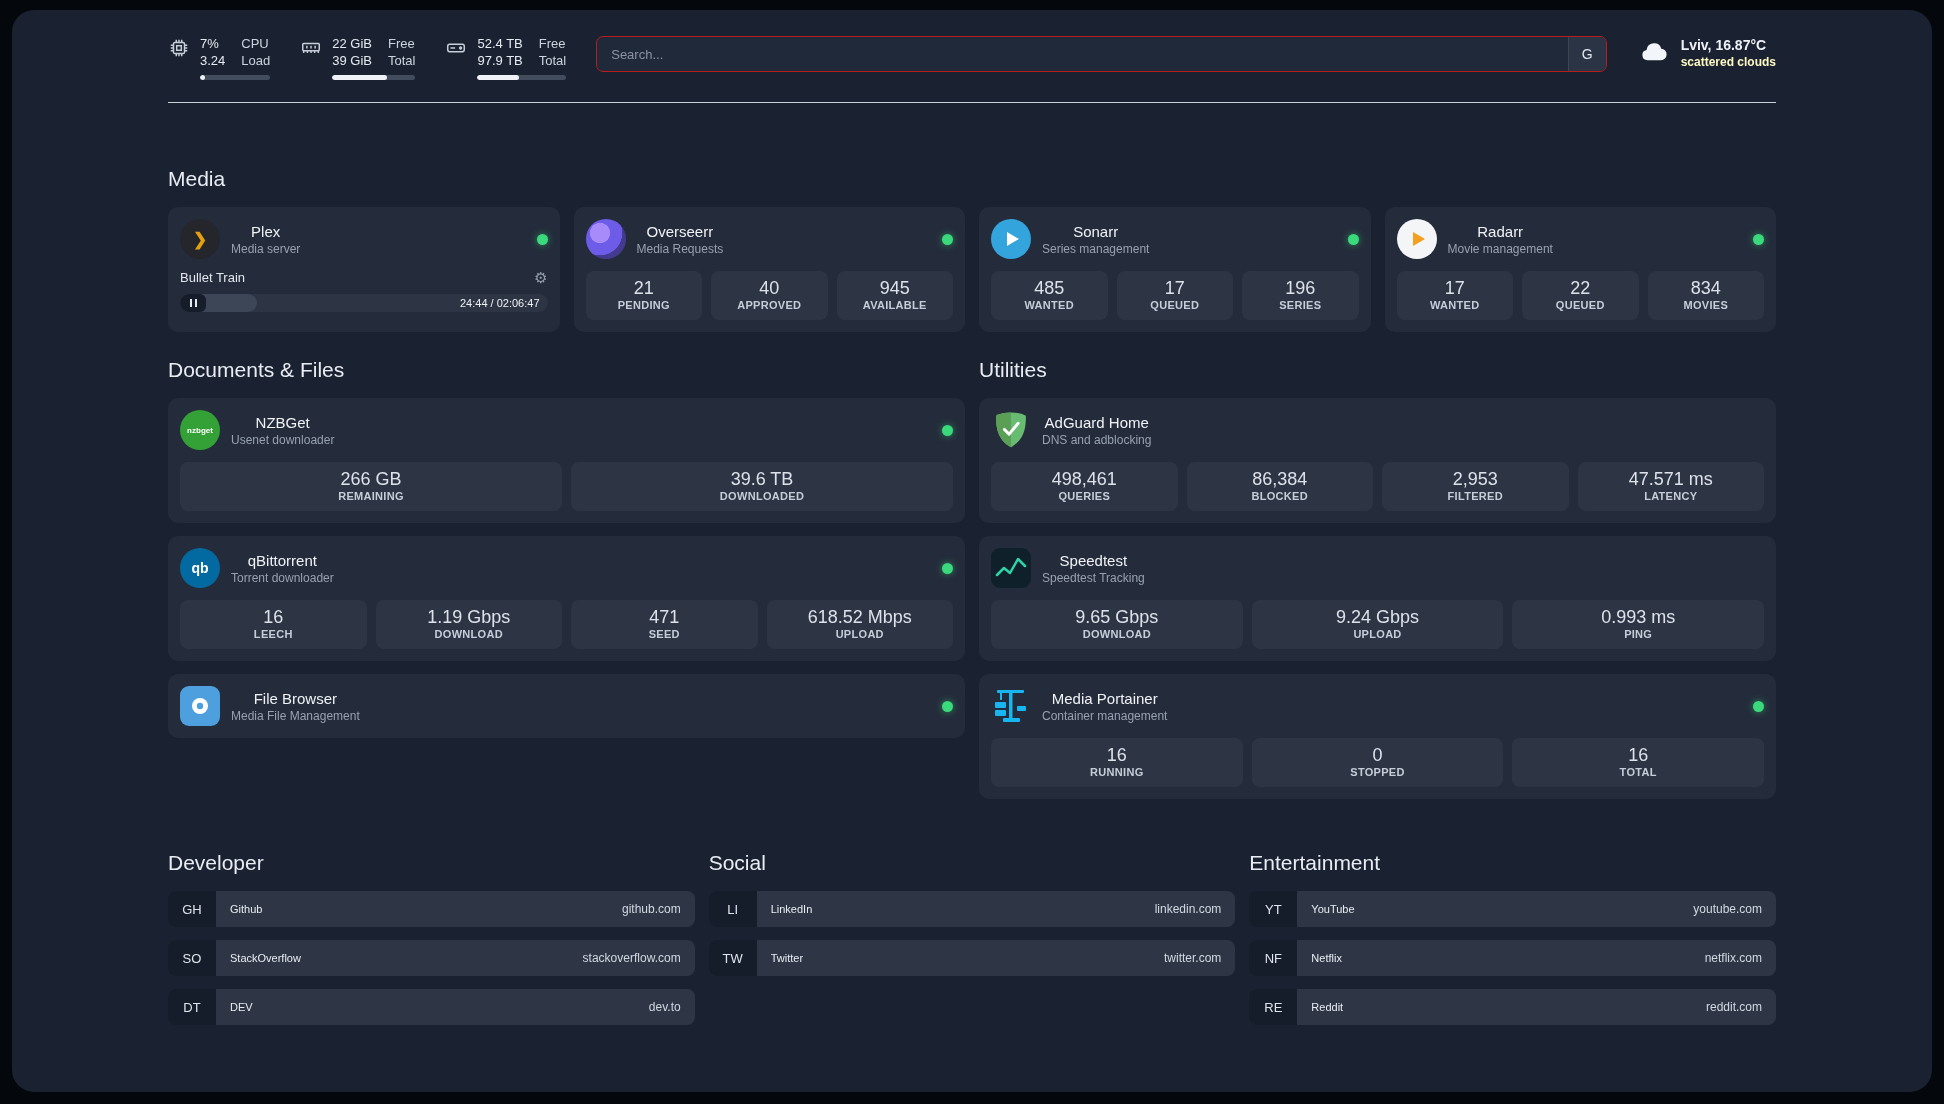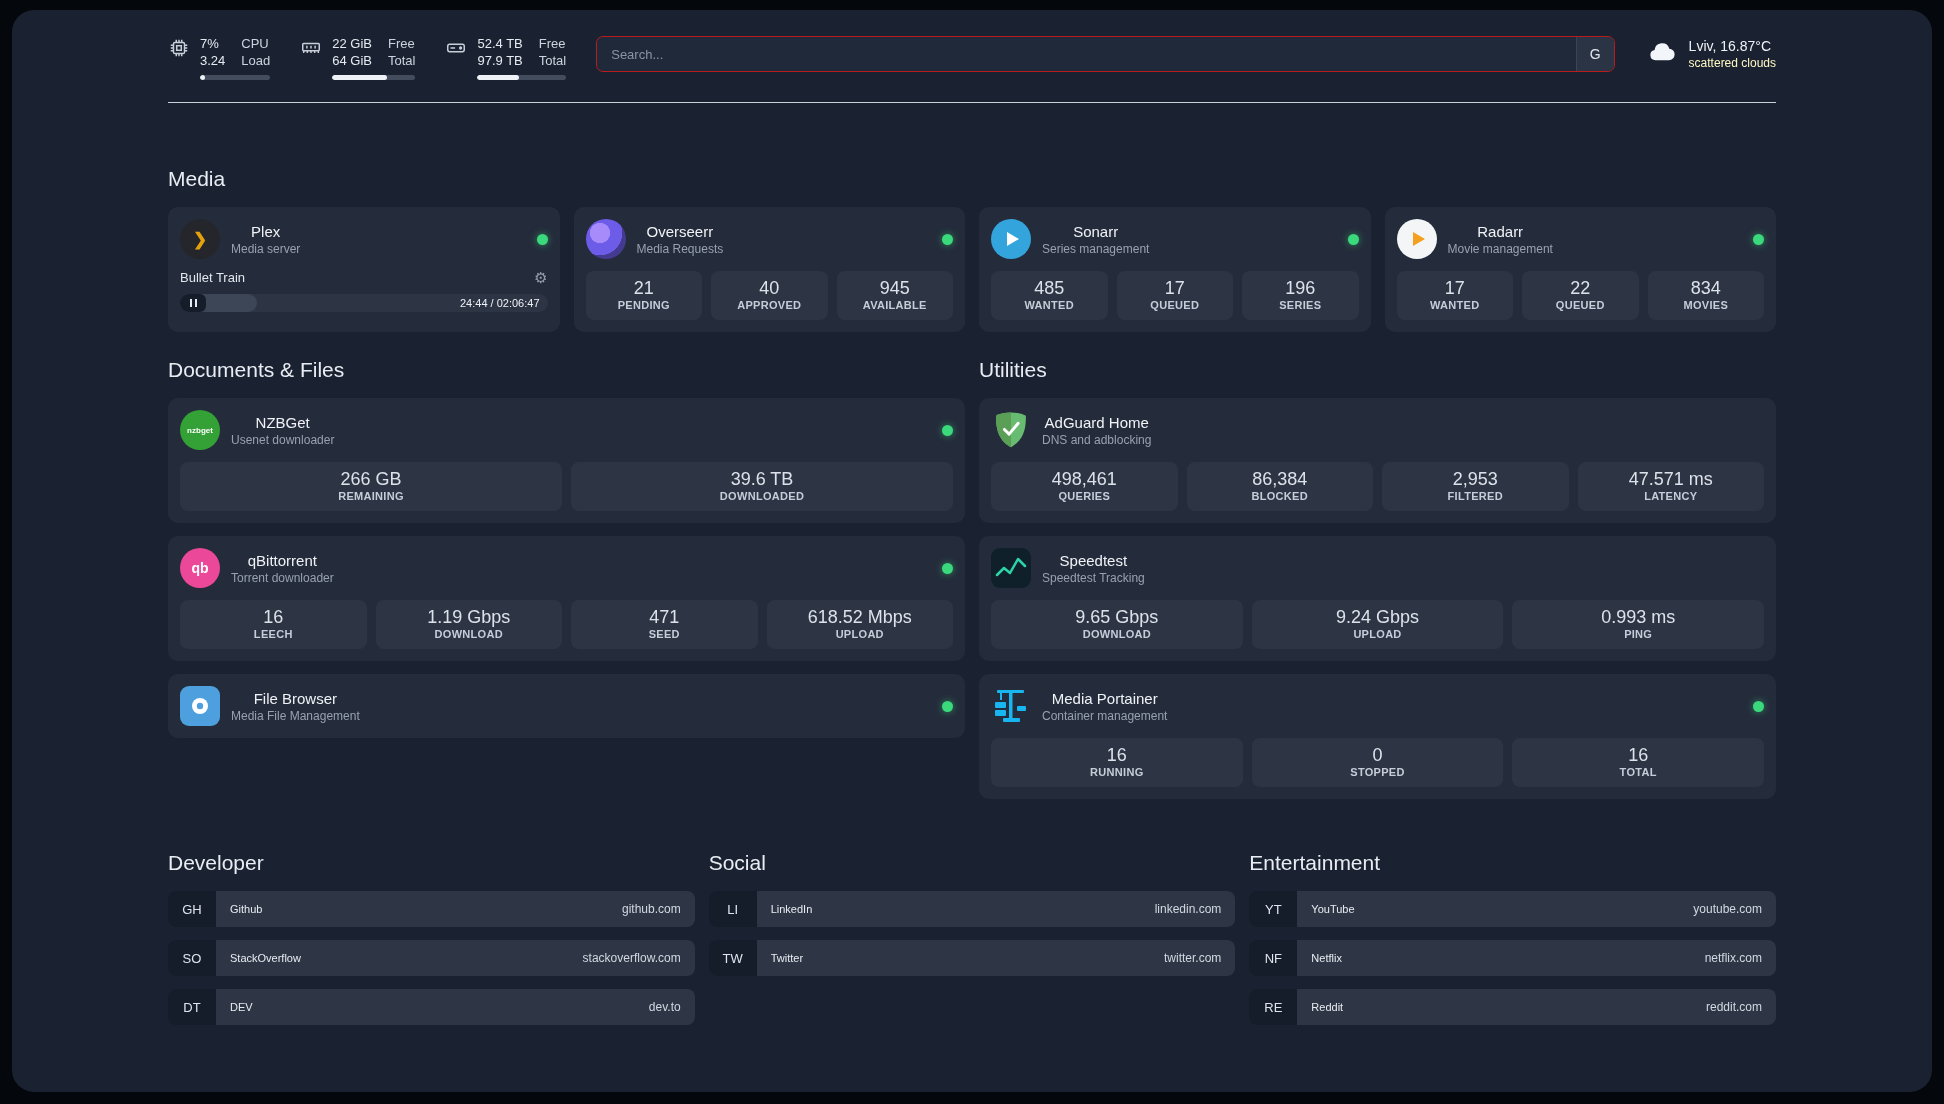--- a/index.html
+++ b/index.html
@@ -17,21 +17,21 @@
   .m-col span { font-size:13px; line-height:16px; color:#e6eaf1; white-space:nowrap; }
   .m-col.labels span { color:#ccd3de; }
   .m-bar { margin-top:6px; height:5px; width:100%; background:#434c5c; border-radius:3px; overflow:hidden; }
   .m-fill { height:100%; background:#eef1f6; border-radius:3px; }
 
   .search { flex:1; display:flex; height:36px; border:1px solid #b91c1c; border-radius:7px; background:#20293a; overflow:hidden; }
   .search-input { flex:1; background:transparent; border:none; outline:none; color:#e6eaf1; font-size:13px; padding:0 14px; font-family:"Liberation Sans", sans-serif; }
   .search-input::placeholder { color:#8b93a3; }
   .search-engine { width:38px; border:none; border-left:1px solid #3c4555; background:#2b3445; color:#e2e7ee; font-size:14px; cursor:pointer; font-family:"Liberation Sans", sans-serif; }
 
-  .weather { display:flex; align-items:center; gap:10px; flex:none; }
+  .weather { display:flex; gap:10px; flex:none;font-weight:bold; }
   .weather-loc { font-size:14px; color:#eef1f6; line-height:18px; }
   .weather-cond { font-size:12px; color:#fef9c3; line-height:16px; }
 
   .divider { margin-top:22px; height:1px; background:#dfe4ec; opacity:.9; }
 
   
   .section-title { font-size:21px; font-weight:500; color:#e9edf3; }
   .media-section { margin-top:64px; }
   .grid-4 { margin-top:16px; display:grid; grid-template-columns:repeat(4,1fr); gap:14px; }
   .two-col { margin-top:26px; display:grid; grid-template-columns:1fr 1fr; gap:14px; align-items:start; }
@@ -55,21 +55,21 @@
   .app-icon { width:40px; height:40px; flex:none; border-radius:50%; display:flex; align-items:center; justify-content:center; }
   .icon-plex { background:#24262b; }
   .icon-plex::after { content:"❯"; color:#e5a00d; font-size:17px; font-weight:700; }
   .icon-overseerr { background:radial-gradient(circle at 35% 35%, #a78bfa 0 27%, #6d5ce8 28% 60%, #443a8f 61% 100%); }
   .icon-sonarr { background:#33a4dc; }
   .icon-sonarr::after { content:""; width:0; height:0; border-left:12px solid #fff; border-top:7px solid transparent; border-bottom:7px solid transparent; margin-left:4px; }
   .icon-radarr { background:#f4f5f7; }
   .icon-radarr::after { content:""; width:0; height:0; border-left:12px solid #f59f1e; border-top:7px solid transparent; border-bottom:7px solid transparent; margin-left:4px; }
   .icon-nzbget { background:#33a136; }
   .icon-nzbget span { font-size:8px; font-weight:700; color:#fff; }
-  .icon-qb { background:#ec4899; }
+  .icon-qb { background:#0369a1; }
   .icon-qb span { font-size:14px; font-weight:700; color:#fff; }
   .icon-filebrowser { border-radius:9px; background:#4da0dd; }
   .icon-flat { background:transparent; border-radius:0; }
 
   
   .player-title-row { margin-top:11px; display:flex; align-items:center; justify-content:space-between; }
   .player-title { font-size:13px; color:#e2e7ee; }
   .gear-btn { background:none; border:none; cursor:pointer; line-height:1; }
   .gear-btn::before { content:"⚙"; font-size:15px; color:#939cac; }
   .player-bar { margin-top:9px; position:relative; height:18px; background:#2d3545; border-radius:9px; display:flex; align-items:center; overflow:hidden; cursor:pointer; }
@@ -124,21 +124,21 @@
           <svg width="22" height="22" viewBox="0 0 24 24" fill="none" stroke="currentColor" stroke-width="1.6">
               <rect x="3" y="7" width="18" height="8" rx="1"></rect>
               <path d="M4 15v2.5M8 15v2.5M12 15v2.5M16 15v2.5M20 15v2.5"></path>
               <path d="M7.5 9.5v3M12 9.5v3M16.5 9.5v3"></path>
             </svg>
         </span>
         <div class="m-body">
           <div class="m-cols">
             <div class="m-col values">
               <span>22 GiB</span>
-              <span>64 GiB</span>
+              <span>39 GiB</span>
             </div>
             <div class="m-col labels">
               <span>Free</span>
               <span>Total</span>
             </div>
           </div>
           <div class="m-bar">
             <div class="m-fill" style="width:66%"></div>
           </div>
         </div>

